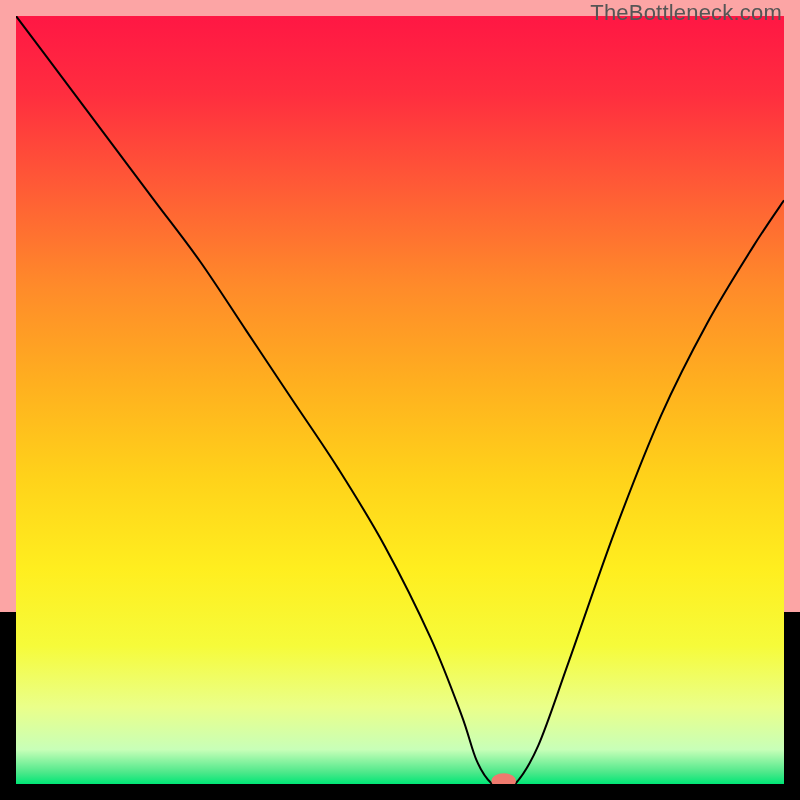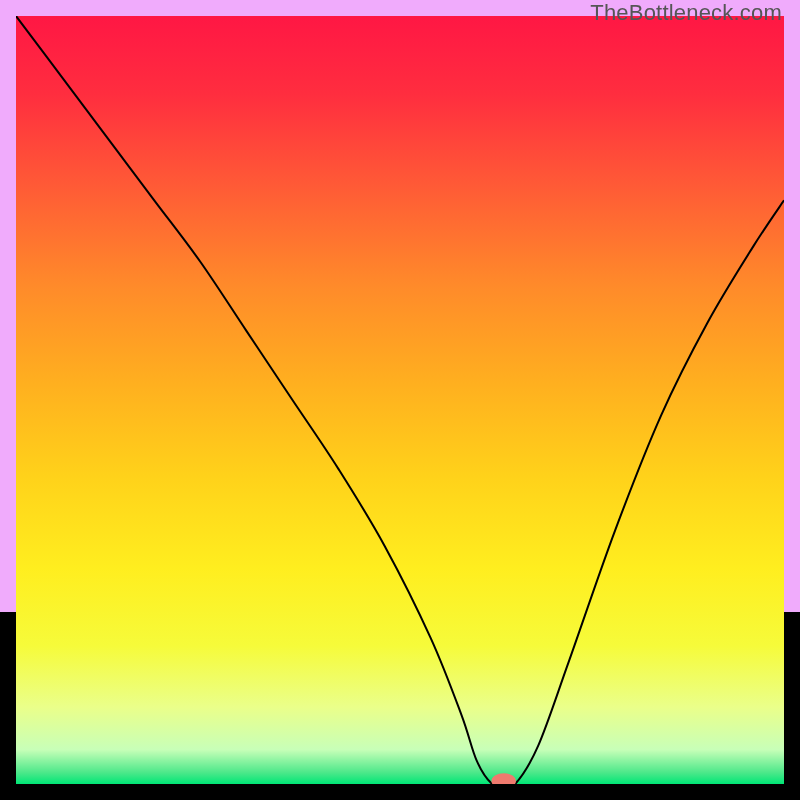--- a/index.html
+++ b/index.html
@@ -8,21 +8,21 @@
     width: 800px;
     height: 800px;
     overflow: hidden;
     background: #000;
     font-family: Arial, Helvetica, sans-serif;
   }
   .frame {
     position: relative;
     width: 800px;
     height: 612px;
-    background: #f0abfc;
+    background: #fca5a5;
   }
   .plot {
     position: absolute;
     left: 16px;
     top: 16px;
     width: 768px;
     height: 768px;
     overflow: hidden;
   }
   .watermark {

